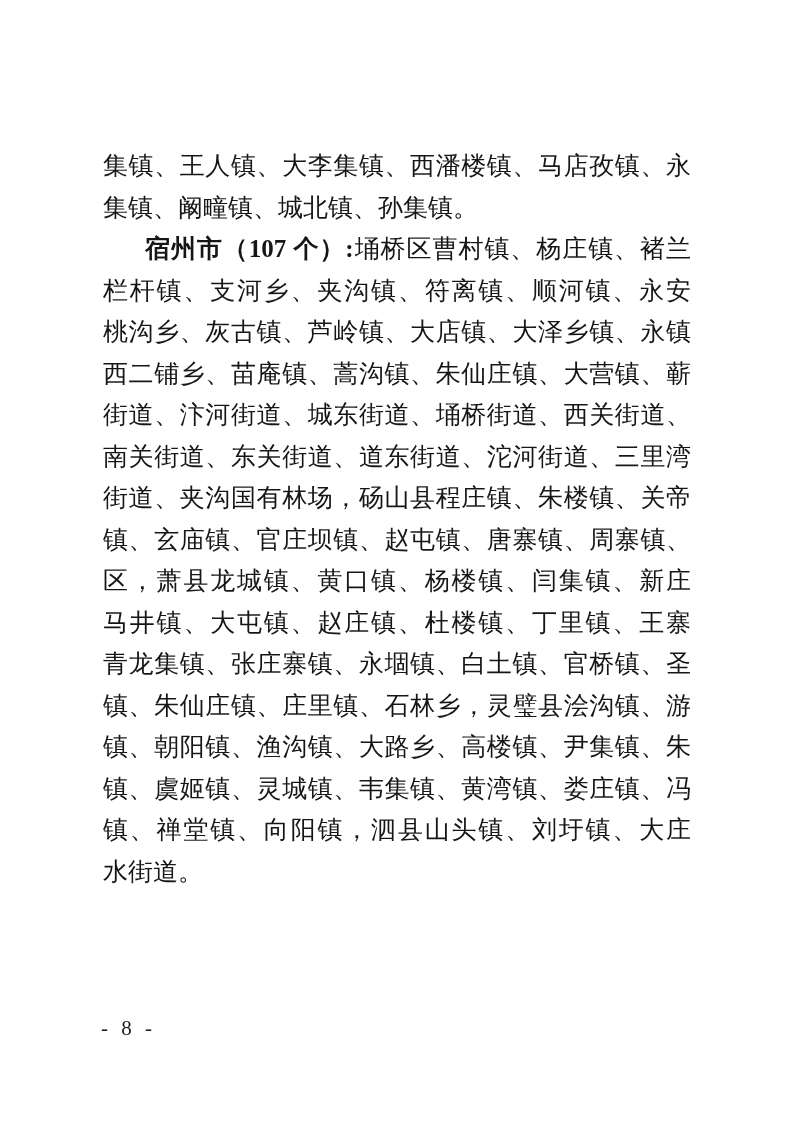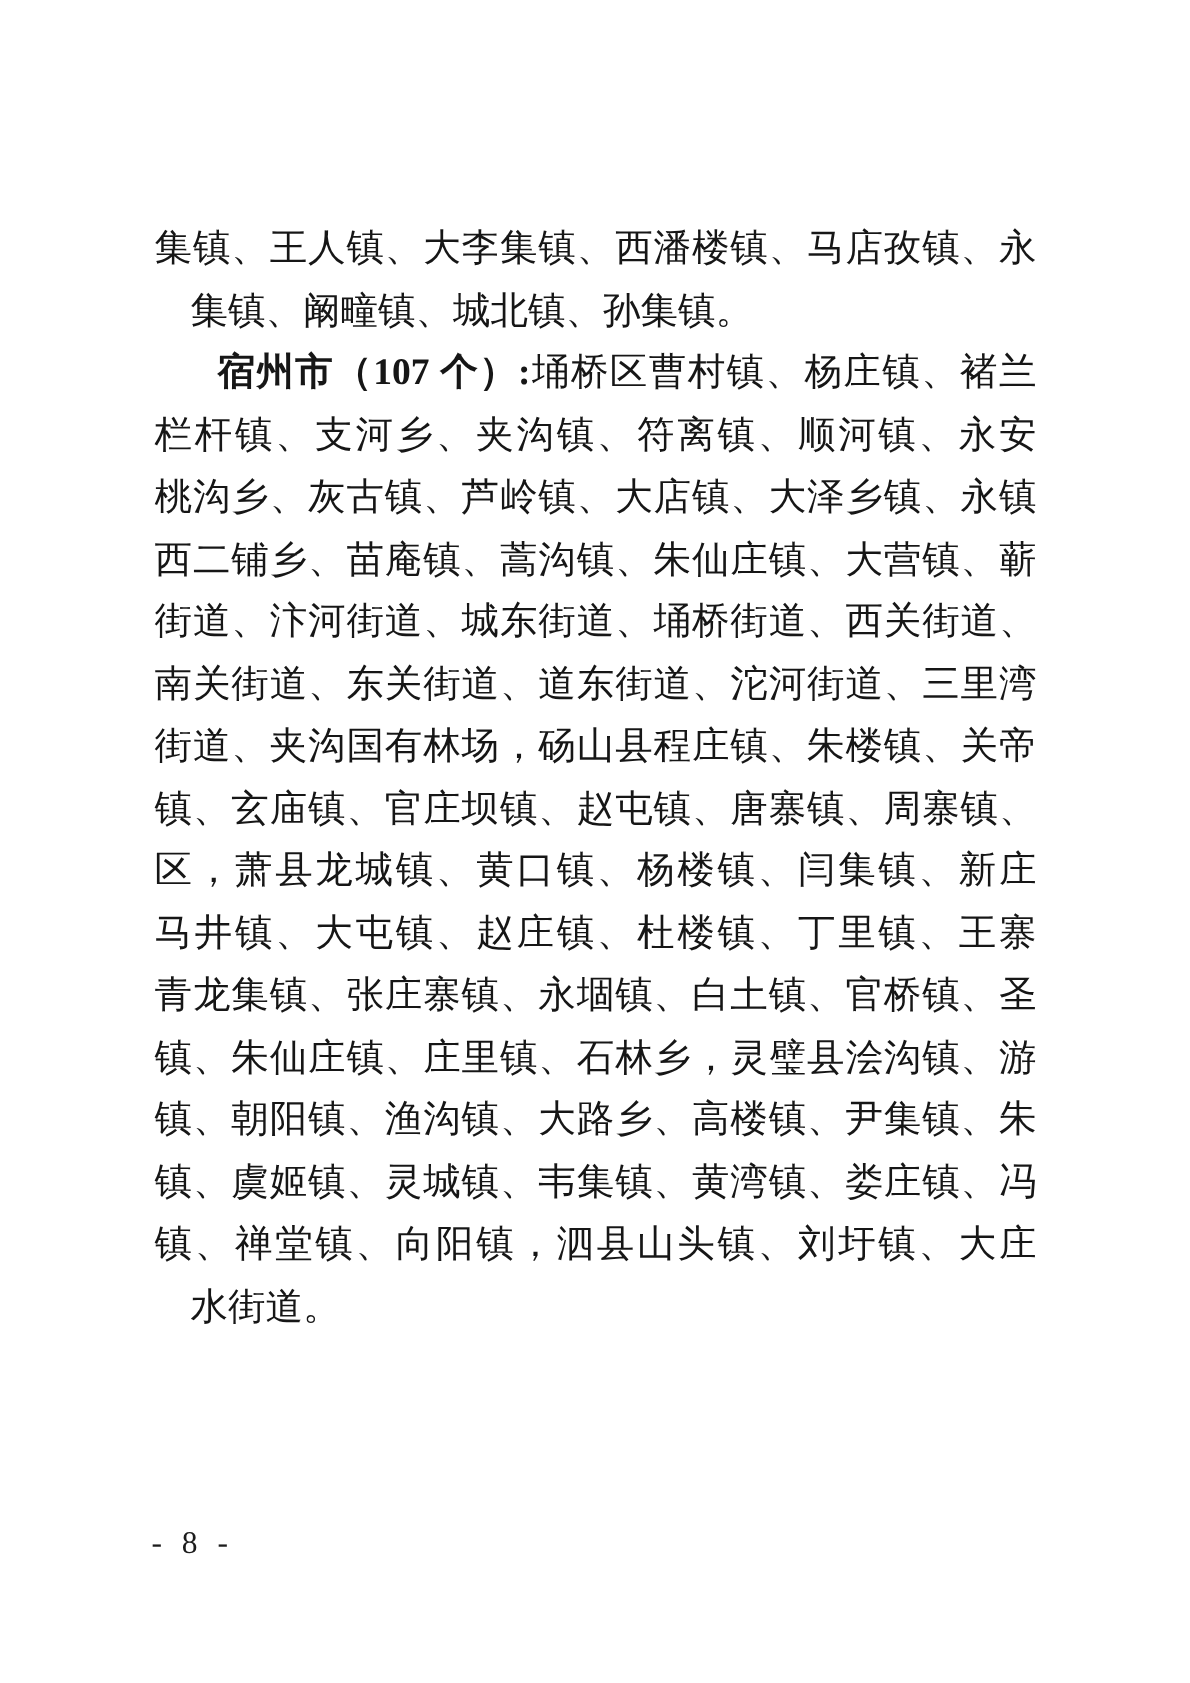--- a/index.html
+++ b/index.html
@@ -28,21 +28,20 @@
     height: 41.5px;
     overflow: hidden;
     text-align: justify;
     text-align-last: justify;
     -moz-text-align-last: justify;
     white-space: normal;
   }
   .tline.para-end {
     text-align: left;
     text-align-last: left;
-    margin-left: 24px;
     -moz-text-align-last: left;
   }
   .tline.indent {
     text-indent: 42px;
   }
   .bold-head {
     font-weight: bold;
   }
   .page-number {
     position: absolute;

